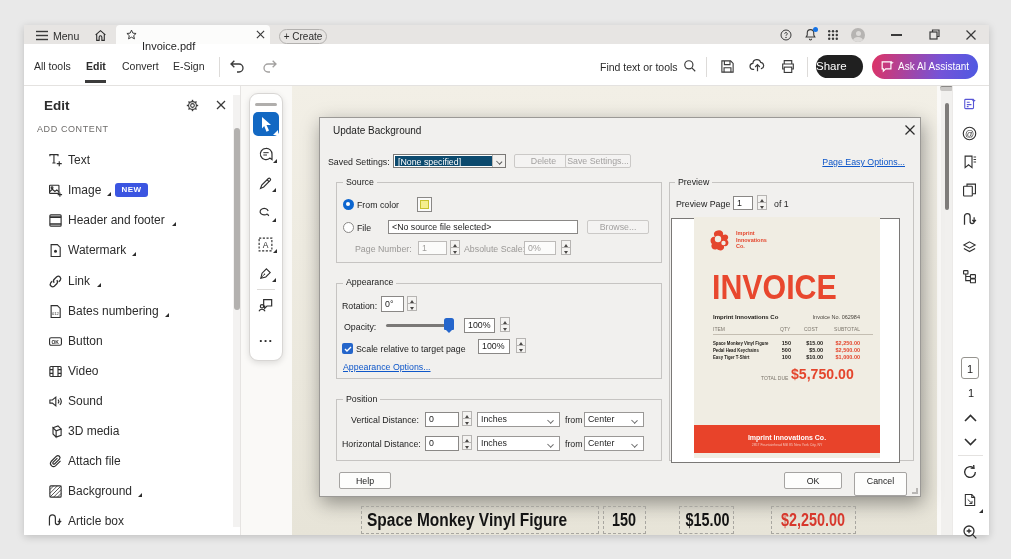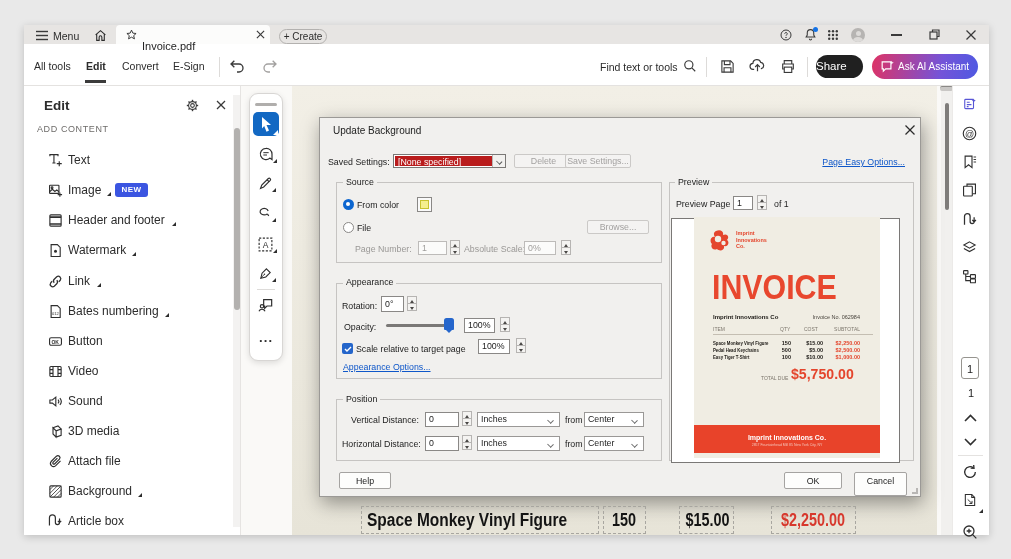--- a/index.html
+++ b/index.html
@@ -298,38 +298,39 @@
 <div class="abs" style="left:259px;top:330px;font-size:13px;letter-spacing:1.2px;color:#2f2f2f;font-weight:bold">...</div>
 <div id="dlg">
   <div class="lbl" style="left:13px;top:7px;font-size:10px">Update Background</div>
   <svg style="position:absolute;left:585px;top:7px" width="10" height="10" viewBox="0 0 10 10" stroke="#2c2c2c" stroke-width="1.2">
       <line x1="0.5" y1="0.5" x2="9.5" y2="9.5"></line>
       <line x1="9.5" y1="0.5" x2="0.5" y2="9.5"></line>
     </svg>
 
   <div class="lbl" style="left:8px;top:39px">Saved Settings:</div>
   <div style="position:absolute;left:73px;top:36px;width:113px;height:14px;border:1px solid #7a7876;background:#fff">
-    <div style="position:absolute;left:1px;top:1px;right:13px;bottom:1px;background:#b91c1c;color:#fff;font-size:8.8px;line-height:10px;padding:1px 0 0 3px">[None specified]</div>
+    <div style="position:absolute;left:1px;top:1px;right:13px;bottom:1px;background:#0c4a6e;color:#fff;font-size:8.8px;line-height:10px;padding:1px 0 0 3px">[None specified]</div>
     <div style="position:absolute;right:0;top:0;width:13px;height:12px;background:#f2f1ef;border-left:1px solid #b8b6b4"></div>
     <div style="position:absolute;right:3.5px;top:3.5px;width:4.5px;height:4.5px;border-right:1.2px solid #555;border-bottom:1.2px solid #555;transform:rotate(45deg) scaleY(.8)"></div>
   </div>
   <div class="btn dbtn" style="left:194px;top:36px;width:59px;height:14px;line-height:13px">Delete</div>
   <div class="btn dbtn" style="left:245px;top:36px;width:66px;height:14px;line-height:13px">Save Settings...</div>
   <div class="link" style="right:15px;top:39px">Page Easy Options...</div>
 
   <div class="fs" style="left:16px;top:64px;width:326px;height:81px"></div>
   <div class="leg" style="left:23px;top:58.5px">Source</div>
   <div style="position:absolute;left:22.5px;top:80.5px;width:11px;height:11px;border-radius:50%;background:#0d66d0"></div>
   <div style="position:absolute;left:26px;top:84px;width:4px;height:4px;border-radius:50%;background:#fff"></div>
   <div class="lbl" style="left:37px;top:82px">From color</div>
   <div style="position:absolute;left:97px;top:78.5px;width:15px;height:15px;background:#fafafa;border:1px solid #8a8886">
       <div style="position:absolute;left:2px;top:2px;width:9px;height:9px;background:#f5ef8e;border:1px solid #c9c32f"></div>
     </div>
   <div style="position:absolute;left:22.5px;top:104px;width:11px;height:11px;border-radius:50%;background:#fff;border:1px solid #8a8886"></div>
   <div class="lbl" style="left:37px;top:105px">File</div>
+  <div class="fld" style="left:68px;top:102px;width:190px;height:14px">&lt;No source file selected&gt;</div>
   <div class="btn dbtn" style="left:267px;top:102px;width:62px;height:14px;line-height:13px">Browse...</div>
   <div class="lbl glbl" style="left:35px;top:126px">Page Number:</div>
   <div class="fld dfld" style="left:98px;top:123px;width:29px;height:14px">1</div>
   <div class="spin" style="left:130px;top:122px">
       <i class="u"></i>
       <i class="d"></i>
     </div>
   <div class="lbl glbl" style="left:144px;top:126px">Absolute Scale:</div>
   <div class="fld dfld" style="left:204px;top:123px;width:32px;height:14px">0%</div>
   <div class="spin" style="left:241px;top:122px">

